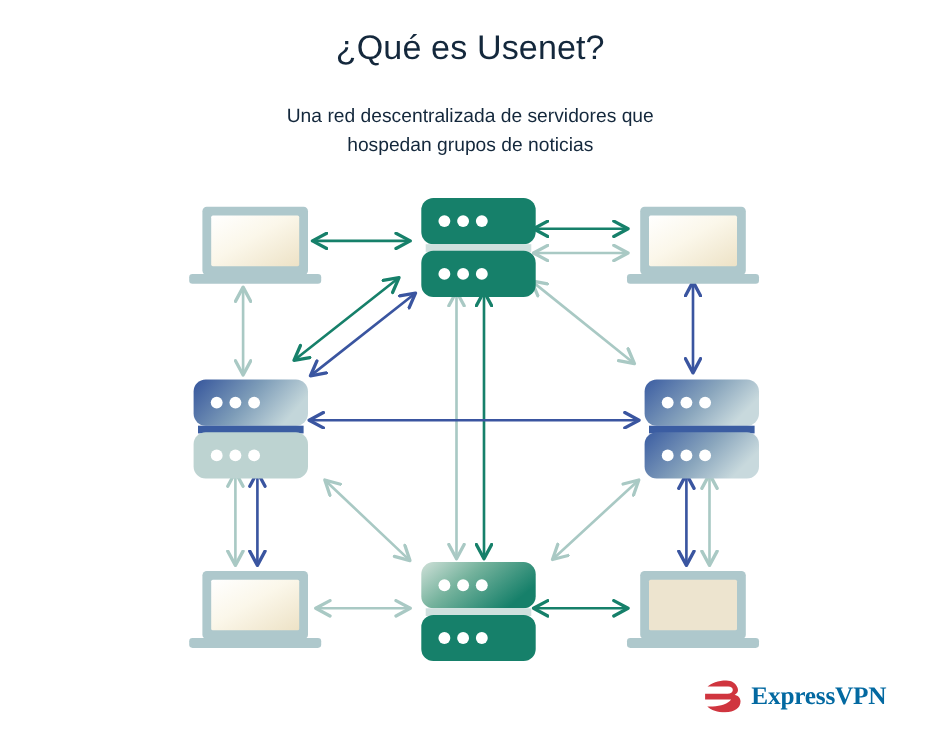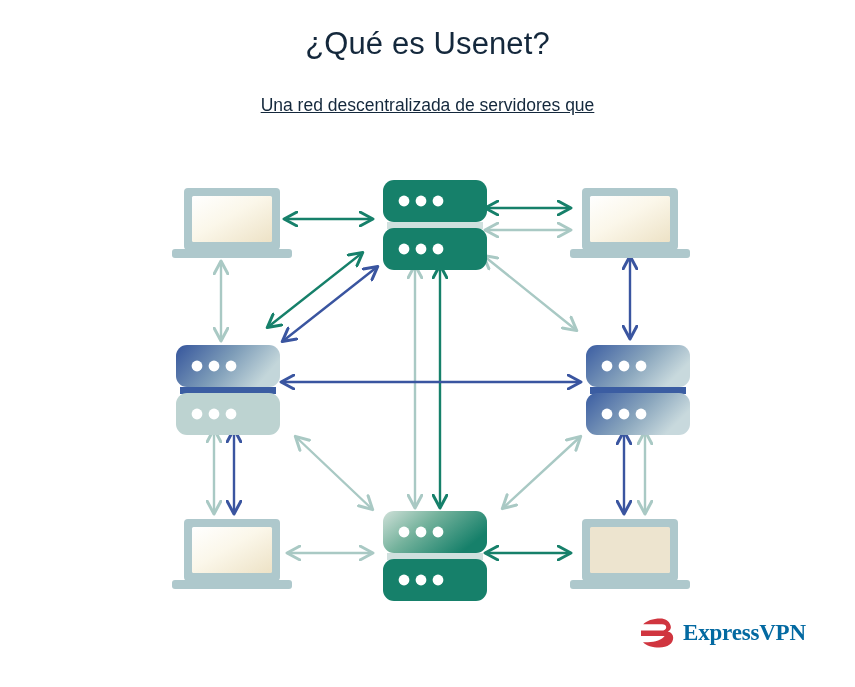--- a/index.html
+++ b/index.html
@@ -35,21 +35,21 @@
     position: absolute;
     top: 92px;
     left: 0;
     width: 855px;
     text-align: center;
     font-size: 17.5px;
     line-height: 26px;
     color: #14283c;
     font-weight: 400;
   }
-  .subtitle span { display: block; text-decoration: underline; }
+  .subtitle span { display: block; }
   .diagram {
     position: absolute;
     top: 0;
     left: 0;
     width: 855px;
     height: 687px;
   }
   .logo {
     position: absolute;
     left: 640px;
@@ -76,20 +76,21 @@
 </style>
 </head>
 <body>
 
 <div id="infographic">
 
   <div class="title">¿Qué es Usenet?</div>
 
   <div class="subtitle">
     <span>Una red descentralizada de servidores que</span>
+    <span>hospedan grupos de noticias</span>
   </div>
 
   <svg class="diagram" viewBox="0 0 855 687" xmlns="http://www.w3.org/2000/svg">
     <defs>
       <linearGradient id="gradBlue" x1="0" y1="0" x2="1" y2="0.35">
         <stop offset="0%" stop-color="#35559c"></stop>
         <stop offset="55%" stop-color="#7d9cb8"></stop>
         <stop offset="100%" stop-color="#c3d6da"></stop>
       </linearGradient>
       <linearGradient id="gradBlue2" x1="0" y1="0" x2="1" y2="0.4">

